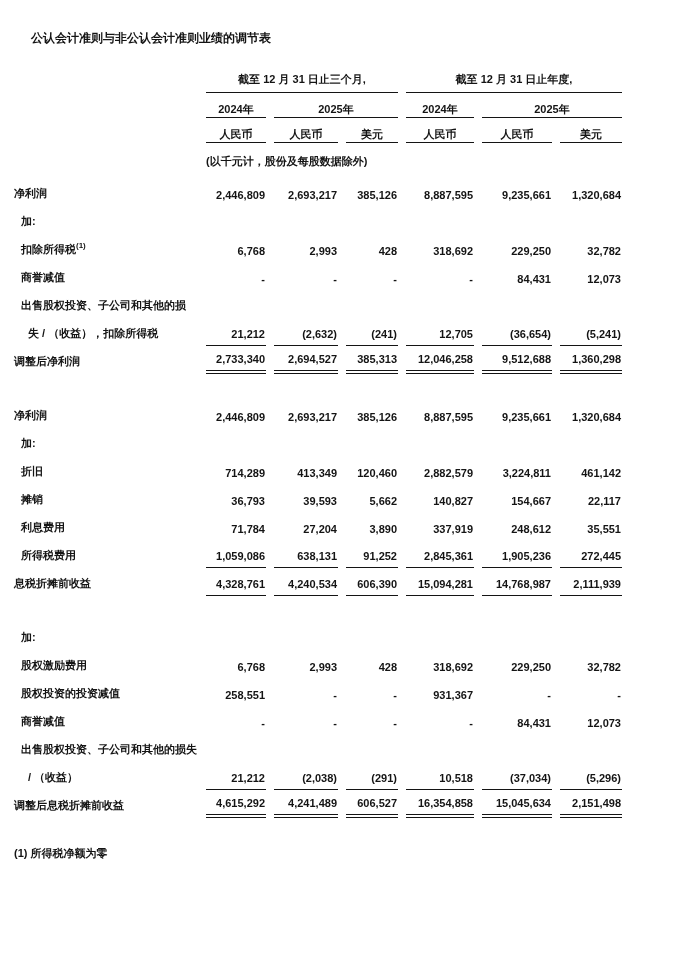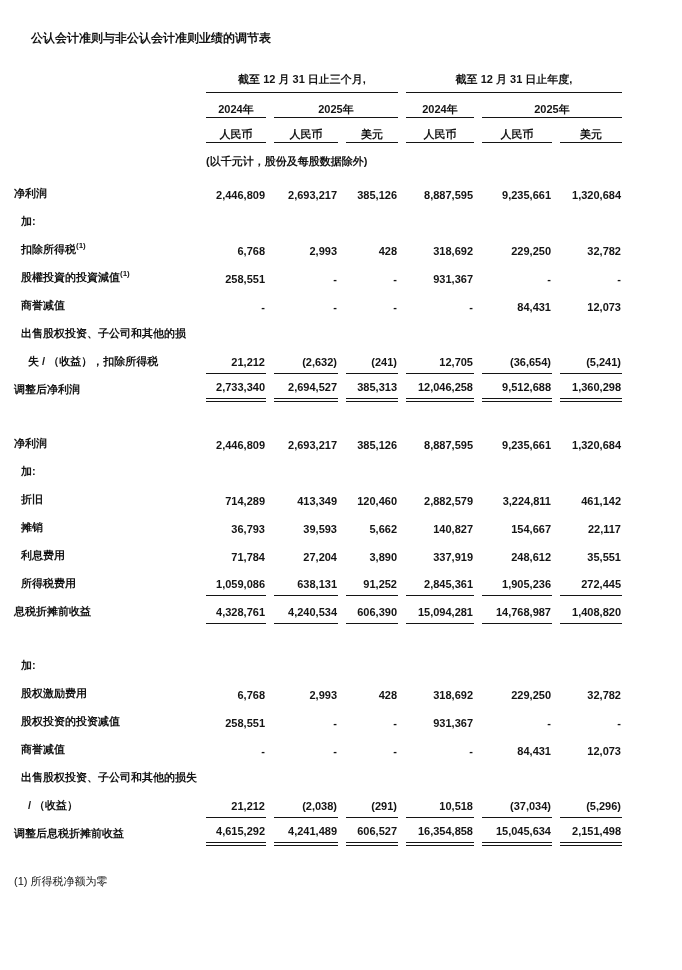--- a/index.html
+++ b/index.html
@@ -46,21 +46,21 @@
   td.label{white-space:nowrap;overflow:visible;text-align:left;}
   td.num{text-align:right;white-space:nowrap;}
   td.rule-single{border-bottom:1px solid #141414;}
   td.rule-double{border-bottom:4px double #141414;}
   tr.gap-before > td{padding-top:34px;}
   .indent-0{padding-left:0;font-family:Liberation Serif, serif;}
   .indent-1{padding-left:7px;}
   .indent-2{padding-left:14px;}
   sup{font-size:8px;font-weight:bold;}
   .footnote{
-    font-size:11px;font-weight:normal;margin-top:28px;
+    font-size:11px;font-weight:bold;margin-top:28px;
   }
 </style>
 </head>
 <body>
 
 <h1 class="title">公认会计准则与非公认会计准则业绩的调节表</h1>
 
 <table class="recon">
   <colgroup>
     <col class="c-label">
@@ -120,29 +120,20 @@
       <tr>
     <td class="label indent-1"><span>扣除所得税</span><sup>(1)</sup></td>
   <td class="num">6,768</td>
         <td class="num">2,993</td>
         <td class="num">428</td>
         <td class="num">318,692</td>
         <td class="num">229,250</td>
         <td class="num">32,782</td>
       </tr>
       <tr>
-    <td class="label indent-1"><span>股權投資的投資減值</span><sup>(1)</sup></td>
-  <td class="num">258,551</td>
-        <td class="num">-</td>
-        <td class="num">-</td>
-        <td class="num">931,367</td>
-        <td class="num">-</td>
-        <td class="num">-</td>
-      </tr>
-      <tr>
     <td class="label indent-1"><span>商誉减值</span></td>
   <td class="num">-</td>
         <td class="num">-</td>
         <td class="num">-</td>
         <td class="num">-</td>
         <td class="num">84,431</td>
         <td class="num">12,073</td>
       </tr>
       <tr>
     <td class="label indent-1"><span>出售股权投资、子公司和其他的损</span></td>
@@ -225,21 +216,21 @@
         <td class="num rule-single">1,905,236</td>
         <td class="num rule-single">272,445</td>
       </tr>
       <tr>
     <td class="label indent-0"><span>息税折摊前收益</span></td>
   <td class="num rule-single">4,328,761</td>
         <td class="num rule-single">4,240,534</td>
         <td class="num rule-single">606,390</td>
         <td class="num rule-single">15,094,281</td>
         <td class="num rule-single">14,768,987</td>
-        <td class="num rule-single">1,408,820</td>
+        <td class="num rule-single">2,111,939</td>
       </tr>
       <tr class="gap-before">
     <td class="label indent-1"><span>加:</span></td>
   <td class="num"></td>
         <td class="num"></td>
         <td class="num"></td>
         <td class="num"></td>
         <td class="num"></td>
         <td class="num"></td>
       </tr>

